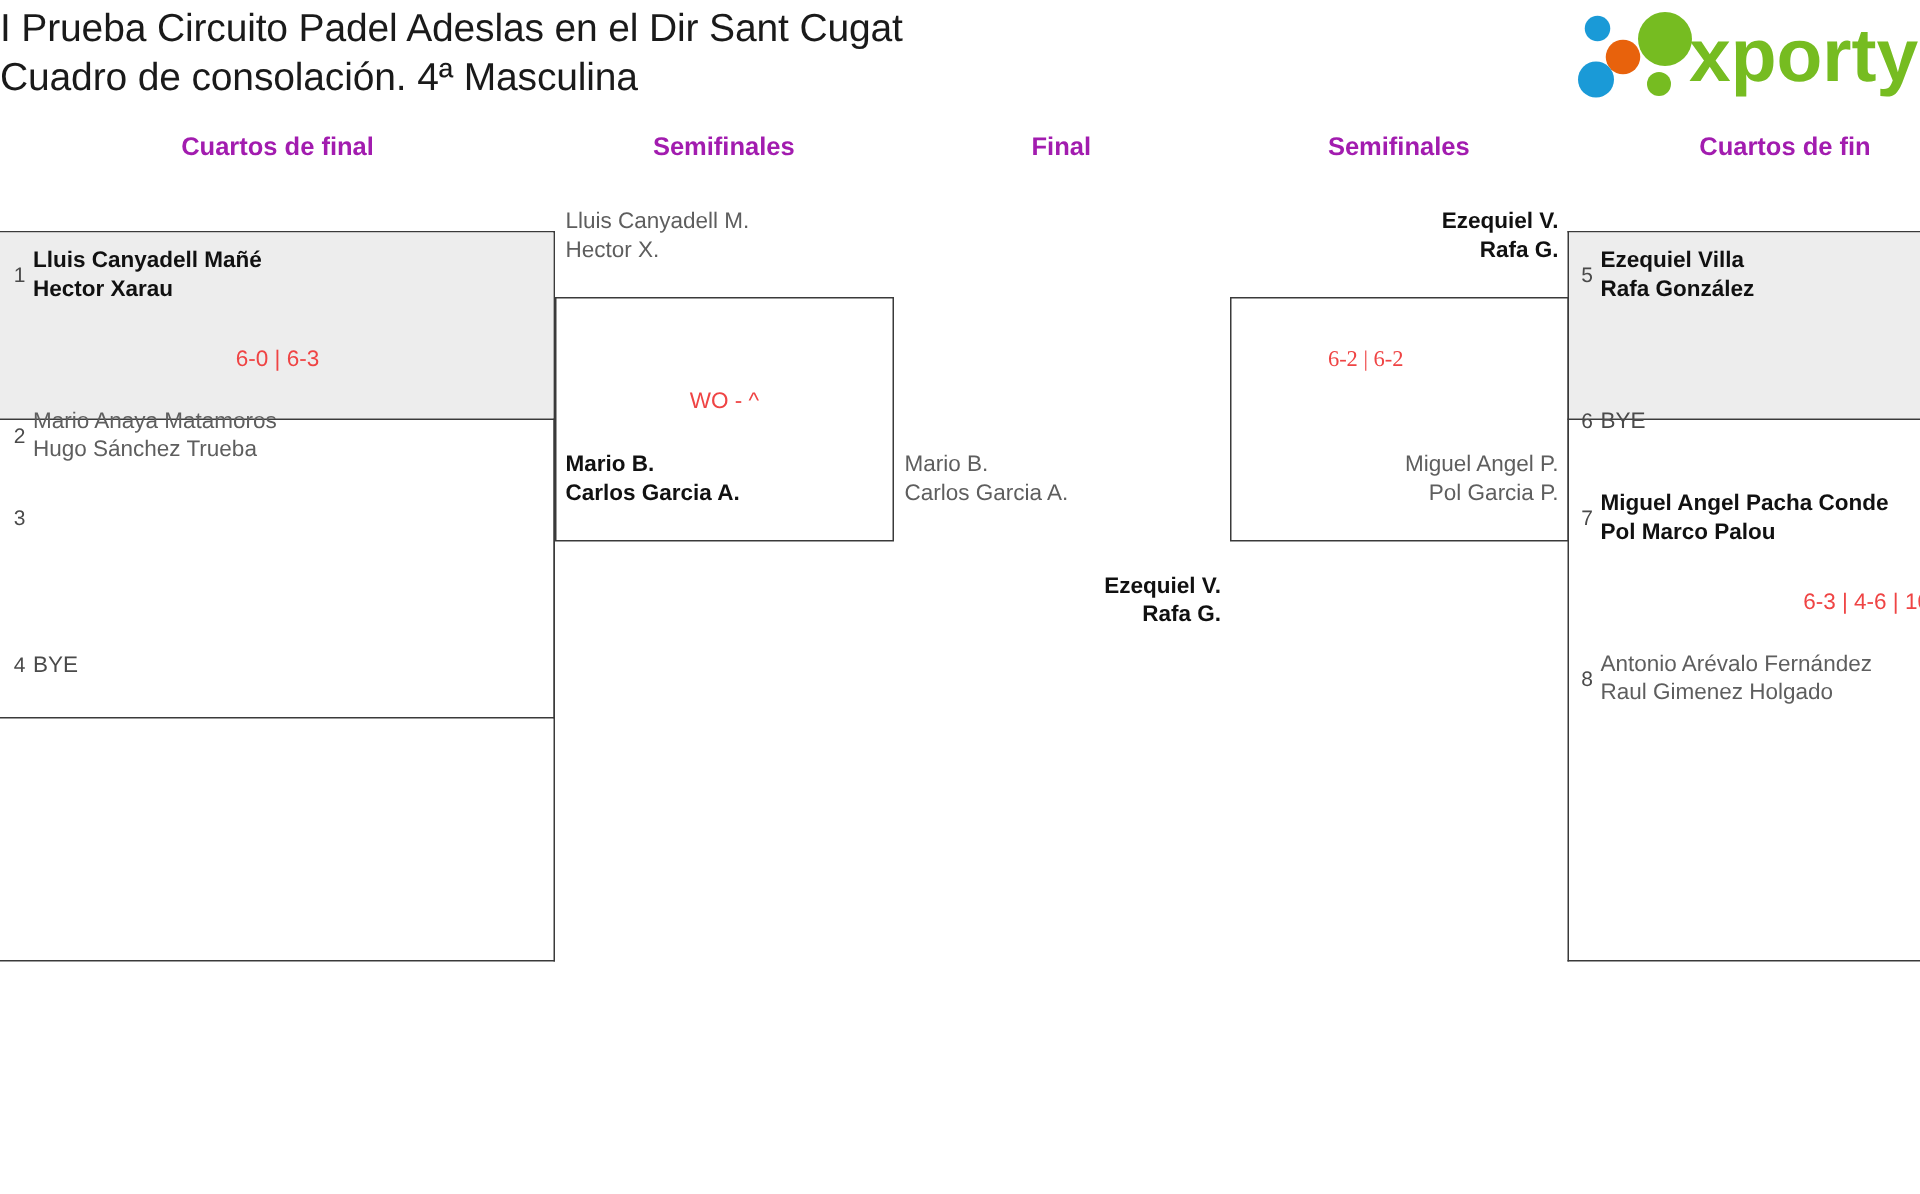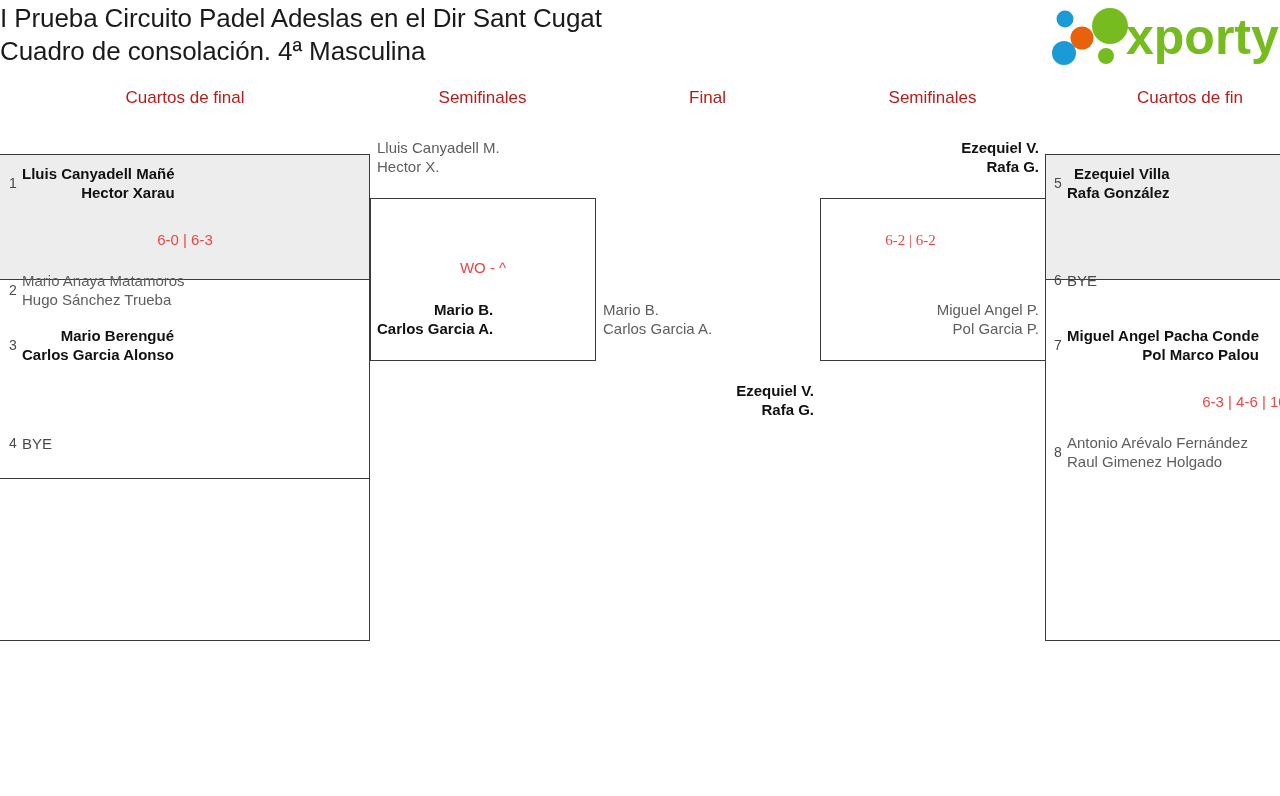--- a/index.html
+++ b/index.html
@@ -47,22 +47,22 @@
   .logo svg { display: block; }
 
   
   .round-headers {
     position: relative;
     height: 30px;
   }
   .round-header {
     position: absolute;
     font-size: 17px;
-    font-weight: 400;
-    color: #b91c1c;
+    font-weight: 700;
+    color: #a21caf;
     white-space: nowrap;
     top: 0;
   }
 
   
   .bracket {
     position: relative;
     width: 1280px;
     height: 600px;
   }
@@ -105,21 +105,21 @@
     width: 18px;
     flex: 0 0 18px;
     text-align: center;
     padding-top: 10px;
     font-weight: 400;
   }
   .team .names {
     display: flex;
     flex-direction: column;
   }
-  .team.winner .names { font-weight: 700; color: #111111; align-items: flex-end; }
+  .team.winner .names { font-weight: 700; color: #111111; }
   .team.loser  .names { font-weight: 400; color: #5e5e5e; }
   .team.right-align { flex-direction: row-reverse; align-items: center; }
   .team.right-align .names { align-items: flex-end; text-align: right; }
 
   .team.bye .names { font-weight: 400; color: #4a4a4a; }
   .team.bye .seed { padding-top: 0; }
 
   
   .score {
     position: absolute;
@@ -182,24 +182,20 @@
   <div class="team loser" style="left:4px; top:153px;">
     <span class="seed">2</span>
     <span class="names">
       <span>Mario Anaya Matamoros</span>
       <span>Hugo Sánchez Trueba</span>
     </span>
   </div>
 
   <div class="team winner" style="left:4px; top:208px;">
     <span class="seed">3</span>
-    <span class="names">
-      <span>Mario Berengué</span>
-      <span>Carlos Garcia Alonso</span>
-    </span>
   </div>
   <div class="score center" style="left:0; top:274px; width:370px;"></div>
   <div class="team bye" style="left:4px; top:316px;">
     <span class="seed">4</span>
     <span class="names">
       <span>BYE</span>
     </span>
   </div>
 
   <div class="box" style="left:370px; top:80px; width:226px; height:163px;"></div>

